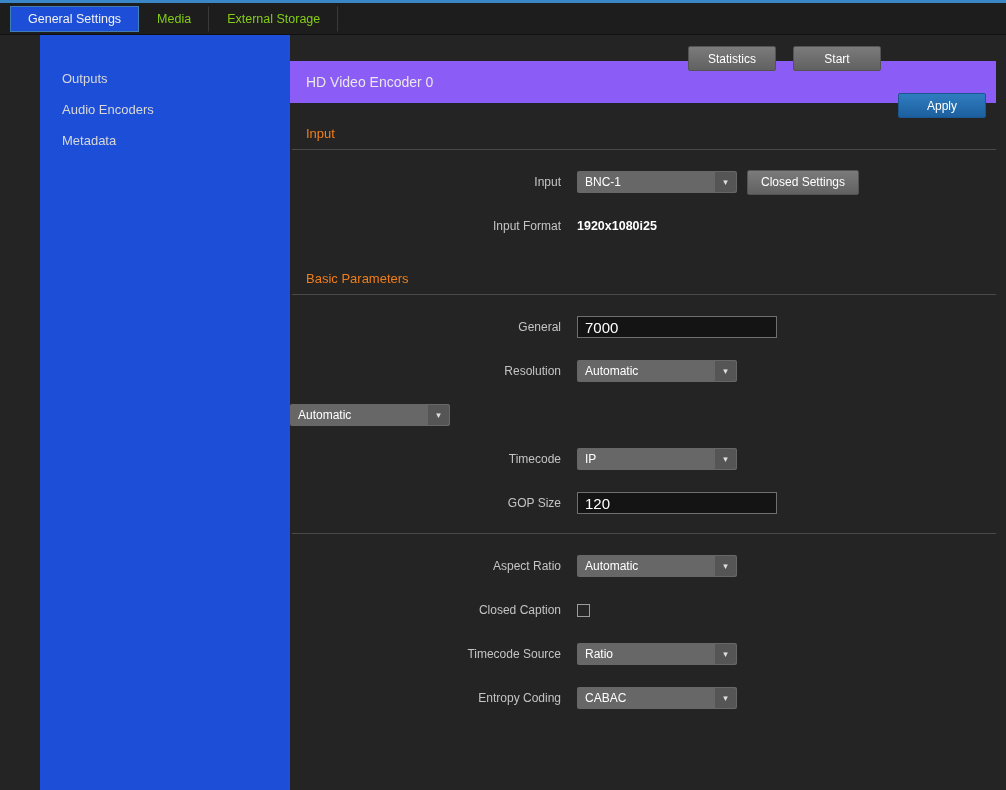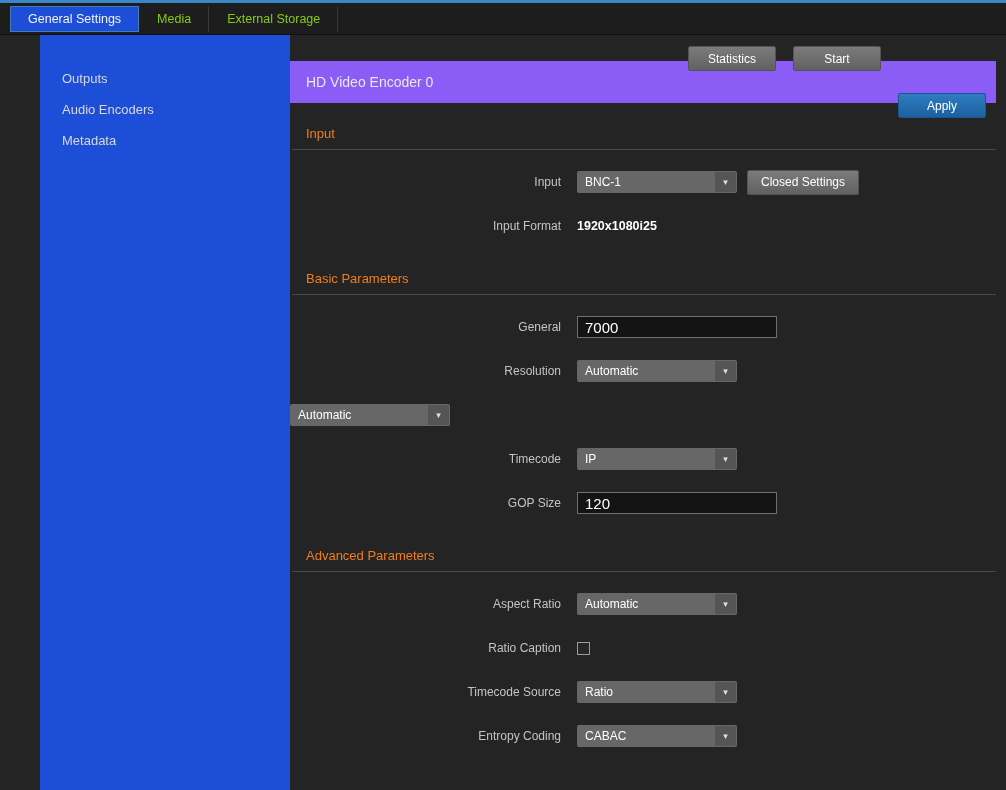--- a/index.html
+++ b/index.html
@@ -134,34 +134,33 @@
 
           <div class="form-row">
             <div class="label">GOP Size</div>
             <input class="text-input" value="120" style="">
           </div>
 
         </div>
       </div>
 
       <div class="section">
-        <div class="section-title">Advanced Parameters</div>
         <div class="divider"></div>
         <div class="rows">
 
           <div class="form-row">
             <div class="label">Aspect Ratio</div>
             <div class="select">
               <span class="sel-val">Automatic</span>
               <span class="chev">▾</span>
             </div>
           </div>
 
           <div class="form-row">
-            <div class="label">Ratio Caption</div>
+            <div class="label">Closed Caption</div>
             <span class="checkbox"></span>
           </div>
 
           <div class="form-row">
             <div class="label">Timecode Source</div>
             <div class="select">
               <span class="sel-val">Ratio</span>
               <span class="chev">▾</span>
             </div>
           </div>

